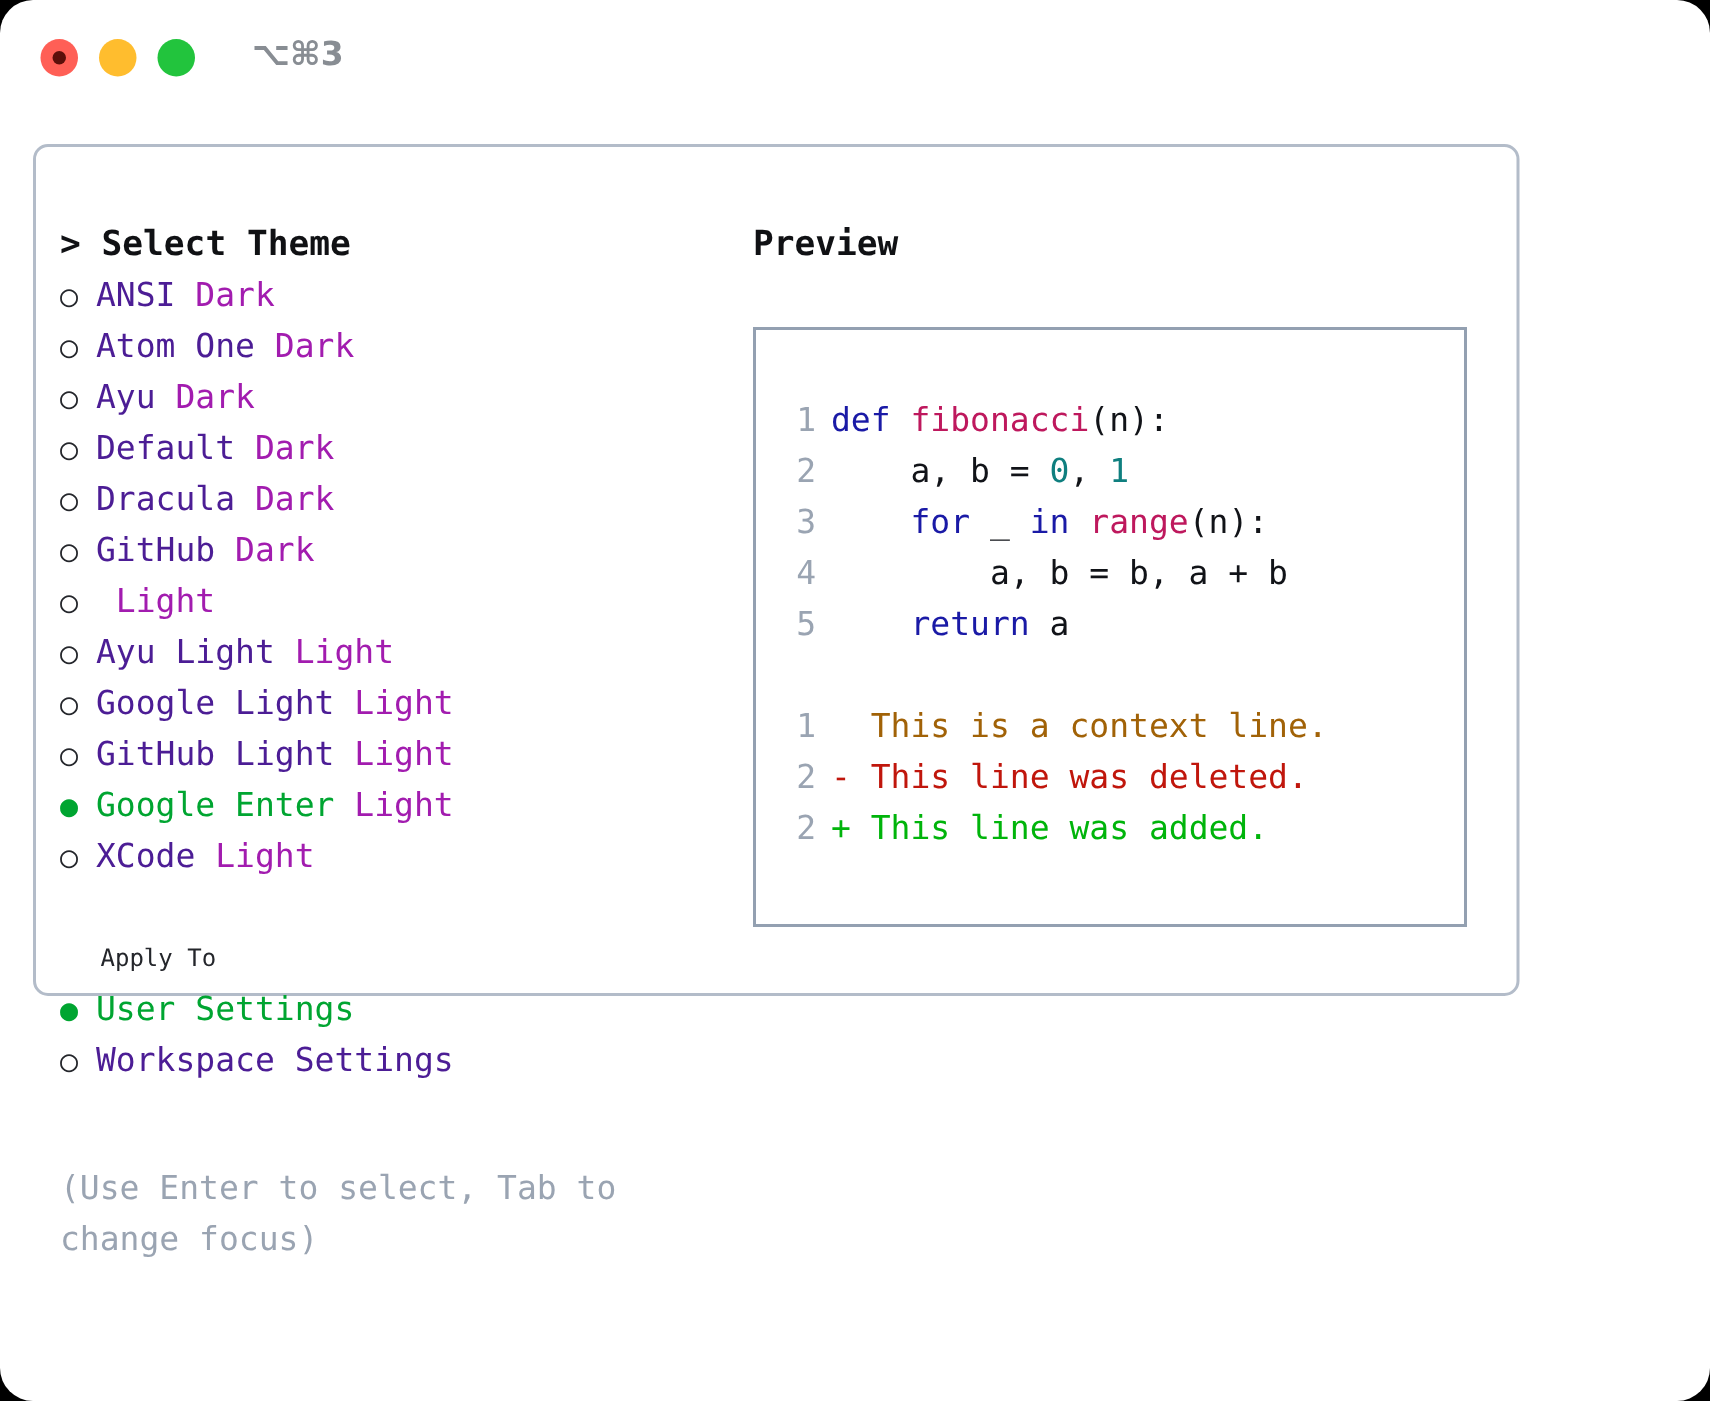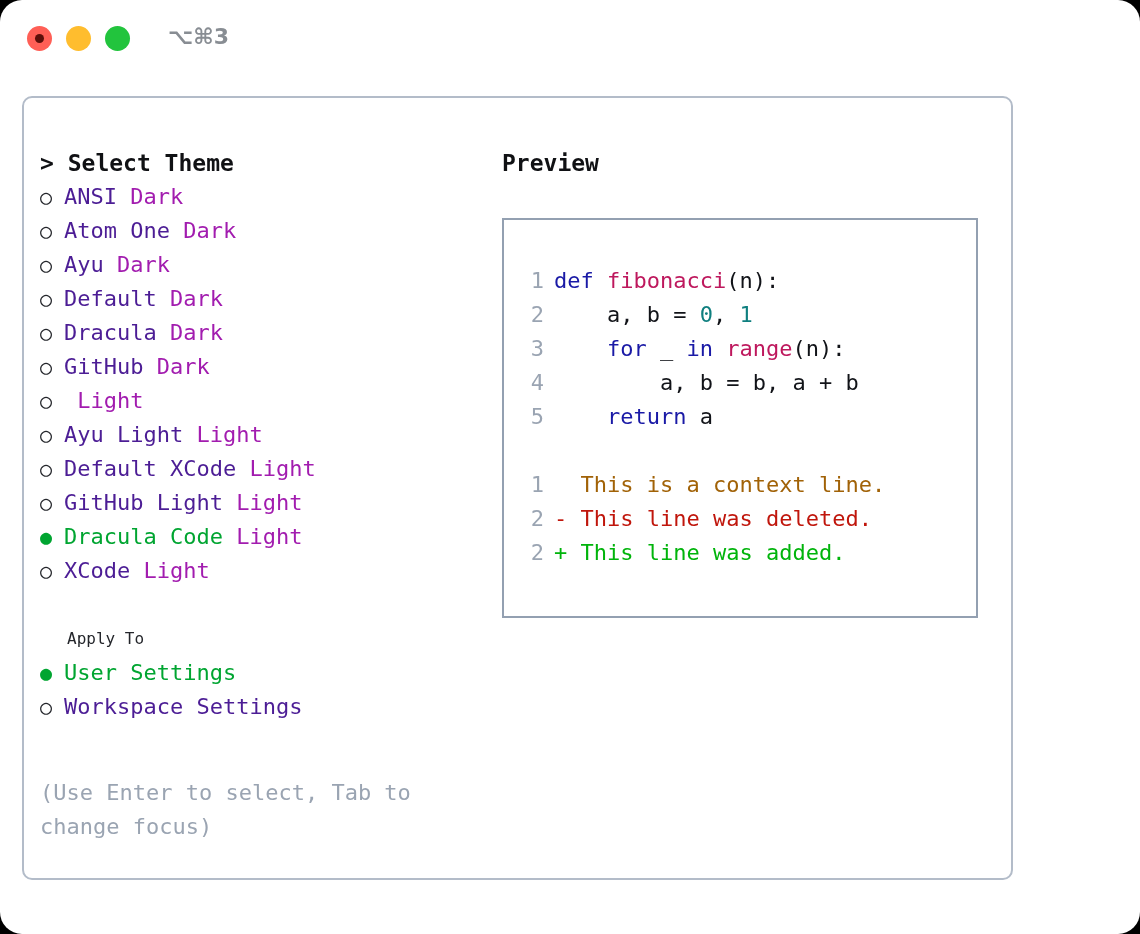--- a/index.html
+++ b/index.html
@@ -71,21 +71,21 @@
     letter-spacing: 0px;
     font-family: "DejaVu Sans", sans-serif;
   }
 
   
   .card {
     position: absolute;
     left: 22px;
     top: 96px;
     width: 991px;
-    height: 784px;
+    height: 568px;
     border: 2px solid #b3bcc9;
     border-radius: 10px;
     box-sizing: border-box;
     background: #ffffff;
   }
 
   .panes {
     position: absolute;
     left: 0; top: 0;
     width: 100%;
@@ -228,23 +228,23 @@
 
         <div class="theme-list" id="theme-list">
             <div class="theme-row"><span class="bullet">○</span><span class="theme-name">ANSI</span><span class="theme-kind"> Dark</span></div>
             <div class="theme-row"><span class="bullet">○</span><span class="theme-name">Atom One</span><span class="theme-kind"> Dark</span></div>
             <div class="theme-row"><span class="bullet">○</span><span class="theme-name">Ayu</span><span class="theme-kind"> Dark</span></div>
             <div class="theme-row"><span class="bullet">○</span><span class="theme-name">Default</span><span class="theme-kind"> Dark</span></div>
             <div class="theme-row"><span class="bullet">○</span><span class="theme-name">Dracula</span><span class="theme-kind"> Dark</span></div>
             <div class="theme-row"><span class="bullet">○</span><span class="theme-name">GitHub</span><span class="theme-kind"> Dark</span></div>
             <div class="theme-row"><span class="bullet">○</span><span class="theme-kind"> Light</span></div>
             <div class="theme-row"><span class="bullet">○</span><span class="theme-name">Ayu Light</span><span class="theme-kind"> Light</span></div>
-            <div class="theme-row"><span class="bullet">○</span><span class="theme-name">Default XCode</span><span class="theme-kind"> Light</span></div>
+            <div class="theme-row"><span class="bullet">○</span><span class="theme-name">Google Light</span><span class="theme-kind"> Light</span></div>
             <div class="theme-row"><span class="bullet">○</span><span class="theme-name">GitHub Light</span><span class="theme-kind"> Light</span></div>
-            <div class="theme-row selected"><span class="bullet">●</span><span class="theme-name">Dracula Code</span><span class="theme-kind"> Light</span></div>
+            <div class="theme-row selected"><span class="bullet">●</span><span class="theme-name">Google Enter</span><span class="theme-kind"> Light</span></div>
             <div class="theme-row"><span class="bullet">○</span><span class="theme-name">XCode</span><span class="theme-kind"> Light</span></div>
           </div>
 
         <div class="section-gap"></div>
 
         <div class="apply-title">Apply To</div>
 
         <div id="apply-list">
             <div class="theme-row selected"><span class="bullet">●</span><span class="theme-name">User Settings</span></div>
             <div class="theme-row"><span class="bullet">○</span><span class="theme-name">Workspace Settings</span></div>

